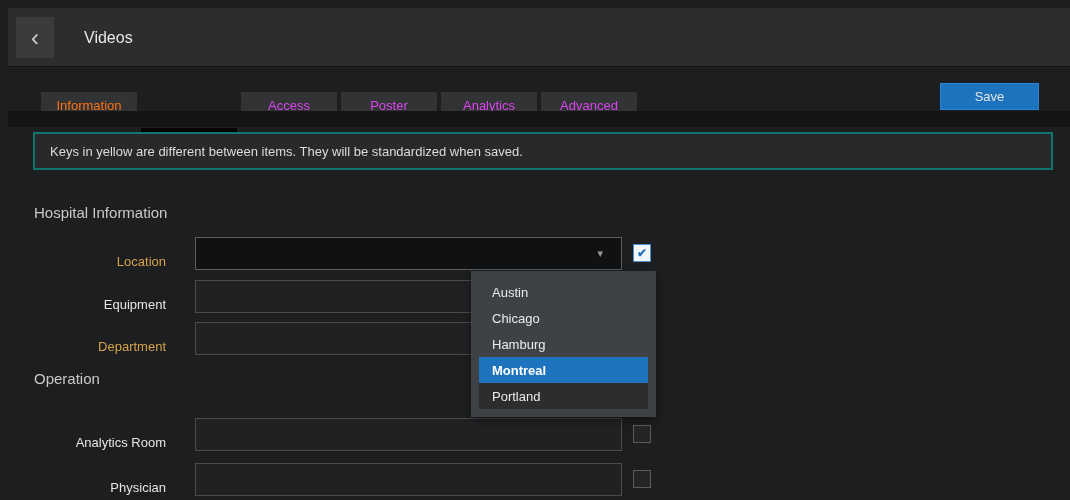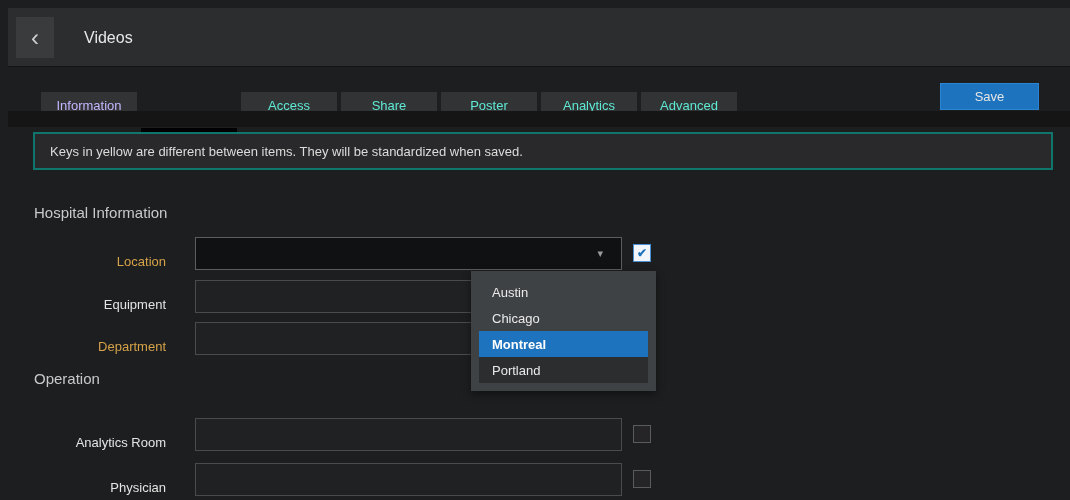--- a/index.html
+++ b/index.html
@@ -30,24 +30,24 @@
     position:absolute; left:68px; top:0; height:59px;
     display:flex; align-items:center;
     font-size:16px; color:#e8e8e8;
   }
 
   
   .tabs { position:absolute; top:76px; left:25px; display:flex; gap:4px; }
   .tab {
     height:27px; min-width:96px; padding:0 14px;
     display:flex; align-items:center; justify-content:center;
-    background:#323335; color:#5eead4; font-size:13px; cursor:pointer;
+    background:#323335; color:#d946ef; font-size:13px; cursor:pointer;
     white-space:nowrap;
   }
-  .tab.bright { color:#c4b5fd; }
+  .tab.bright { color:#f97316; }
   .tab.active { background:#000000; color:#f2f2f2;margin-top:36px; }
   .tabbar-line { position:absolute; top:103px; left:0; right:0; height:1px; background:#151515; }
 
   .save-btn {
     position:absolute; right:39px; top:75px; width:99px; height:27px;
     background:#1e73be; border:1px solid #2a86d4; color:#e5e5e5;
     font-size:13px; display:flex; align-items:center; justify-content:center;
     cursor:pointer;
   }
 
@@ -141,21 +141,20 @@
   <div class="back-btn">
     <span class="back-icon"></span>
   </div>
   <div class="header-title">Videos</div>
 </div>
 
 <div class="tabs">
   <div class="tab bright">Information</div>
   <div class="tab active">Metadata</div>
   <div class="tab">Access</div>
-  <div class="tab">Share</div>
   <div class="tab">Poster</div>
   <div class="tab">Analytics</div>
   <div class="tab">Advanced</div>
 </div>
 <div class="tabbar-line"></div>
 <div class="save-btn">Save</div>
 
 <div class="notice">Keys in yellow are different between items. They will be standardized when saved.</div>
 
 <div class="section-title st-hospital">Hospital Information</div>
@@ -171,20 +170,21 @@
 <input class="text-input inp-equipment" value="" style="">
 <div class="checkbox chk-equipment"></div>
 
 <div class="field-label hl lbl-department">Department</div>
 <input class="text-input inp-department" value="" style="">
 <div class="checkbox chk-department"></div>
 
 <div class="dropdown">
   <div class="dd-item">Austin</div>
   <div class="dd-item">Chicago</div>
+  <div class="dd-item">Hamburg</div>
   <div class="dd-item selected">Montreal</div>
   <div class="dd-item">Portland</div>
 </div>
 
 <div class="section-title st-operation">Operation</div>
 
 <div class="field-label lbl-oproom">Analytics Room</div>
 <input class="text-input inp-oproom" value="" style="">
 <div class="checkbox chk-oproom"></div>
 

